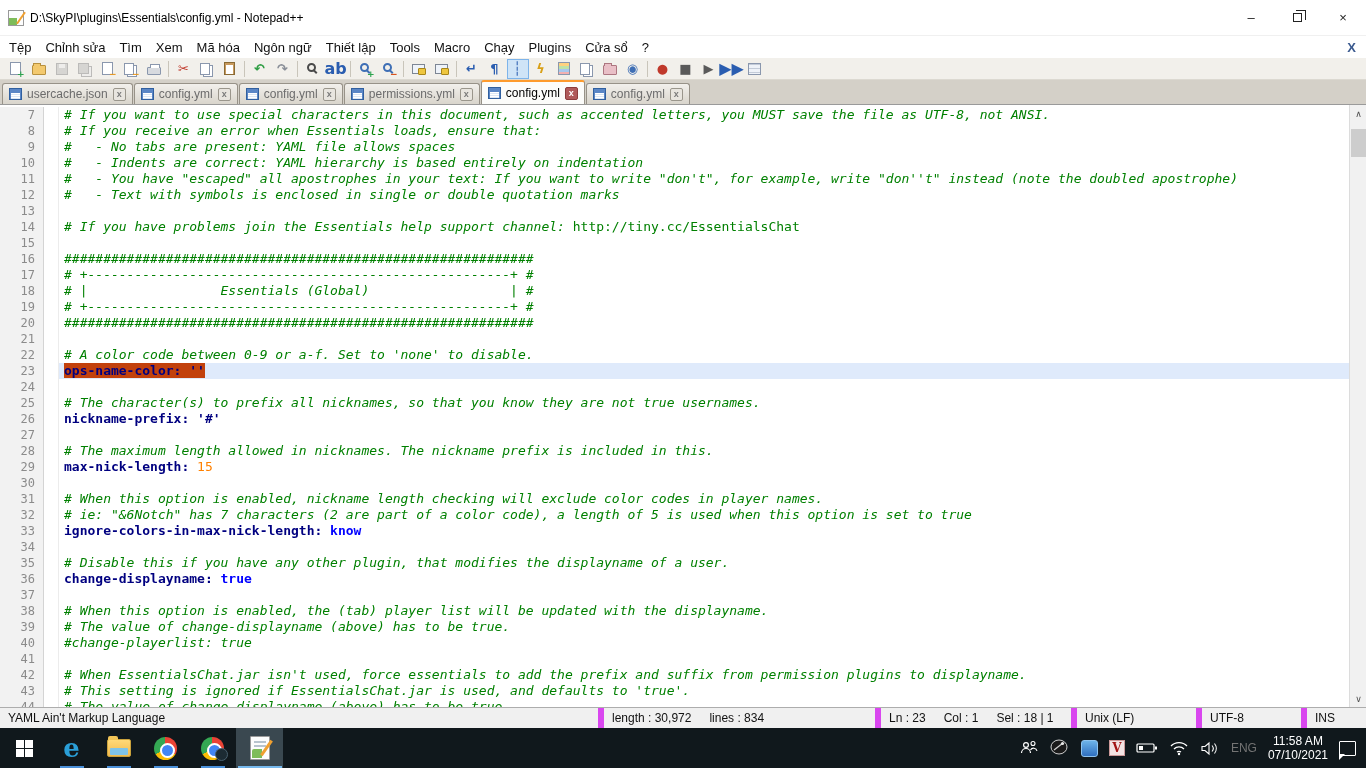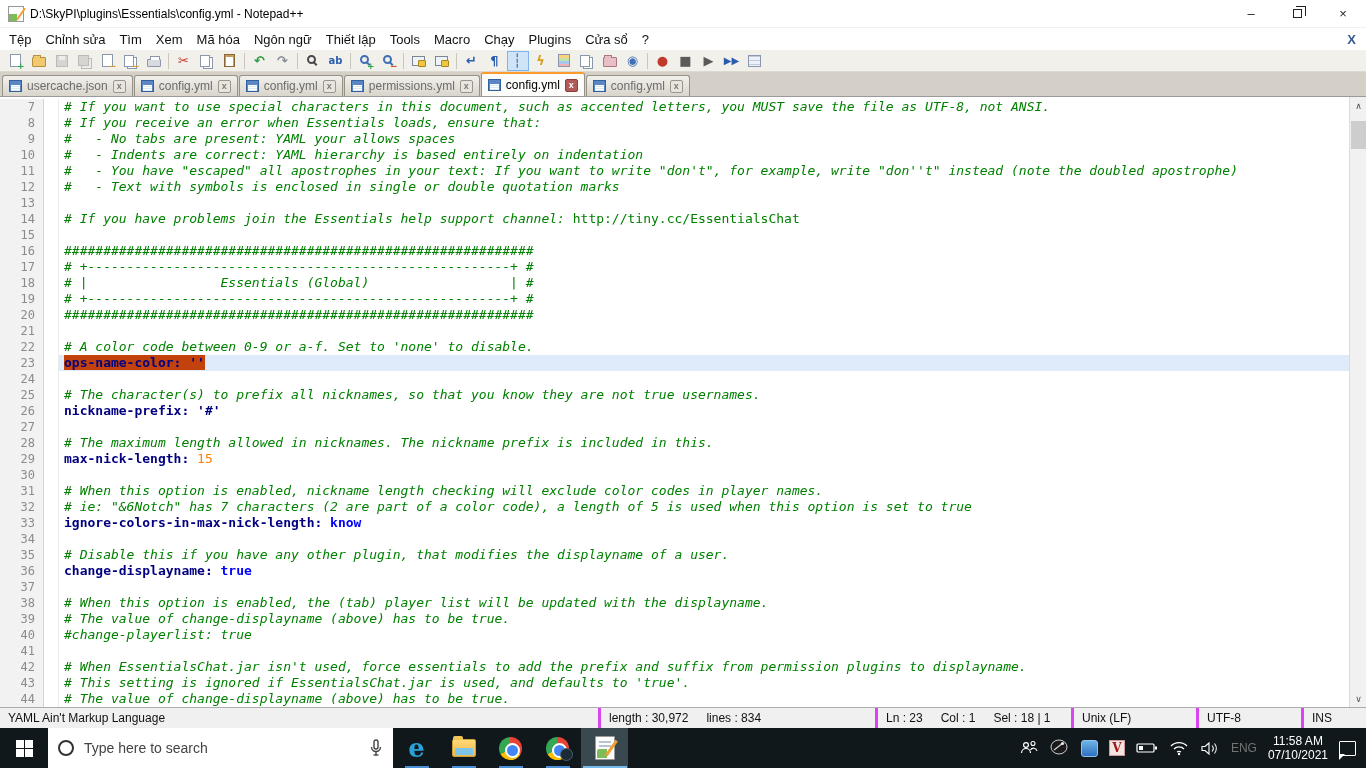--- a/index.html
+++ b/index.html
@@ -1,41 +1,41 @@
 <!DOCTYPE html>
 <html><head>
 <meta charset="utf-8">
 <style>
   * { box-sizing: border-box; margin: 0; padding: 0; }
   html,body { width:1366px; height:768px; overflow:hidden; font-family:"Liberation Sans",sans-serif; }
   .window { display:flex; flex-direction:column; width:1366px; height:768px; background:#fff; }
 
   
-  .titlebar { height:28px; background:#fff; display:flex; align-items:center; border-bottom:1px solid #f0f0f0; }
+  .titlebar { height:36px; background:#fff; display:flex; align-items:center; border-bottom:1px solid #f0f0f0; }
   .titlebar .app-ico { margin:0 6px 0 8px; }
   .title-text { font-size:12px; color:#000; flex:1; white-space:nowrap; }
   .win-btns { display:flex; height:100%; }
   .win-btn { width:46px; height:100%; display:flex; align-items:center; justify-content:center; font-size:13px; color:#222; }
   .restore-glyph { width:9px; height:9px; border:1px solid #222; position:relative; background:#fff; }
   .restore-glyph:before { content:""; position:absolute; left:2px; top:-4px; width:9px; height:9px; border:1px solid #222; border-bottom:none; border-left:none; }
 
   
   .menubar { height:22px; background:#fff; display:flex; align-items:center; padding-left:2px; font-size:13px; }
   .menu-item { padding:2px 7px; color:#111; cursor:default; }
   .menu-spacer { flex:1; }
   .doc-close-x { font-size:13px; font-weight:bold; color:#3b5a8f; padding:0 10px 0 4px; }
 
   
   .toolbar { height:22px; background:#f2f0eb; border-bottom:1px solid #dcd9d1; display:flex; align-items:center; padding-left:4px; }
   .tb-btn { width:22px; height:20px; display:flex; align-items:center; justify-content:center; position:relative; margin:0 0.5px; border:1px solid transparent; }
   .tb-btn.active { background:#cfe4f7; border:1px solid #7eb4ea; }
   .tb-btn.disabled { opacity:.45; filter:grayscale(1); }
   .tb-sep { width:1px; height:16px; background:#c9c5ba; margin:0 3px; }
   .glyph { font-size:13px; line-height:1; font-family:"DejaVu Sans","DejaVu Sans Mono",sans-serif; font-weight:bold; }
-  .glyph.small { font-size:10px; }
+  .glyph.small { font-size:16px; }
   .badge { position:absolute; right:1px; bottom:-1px; font-size:9px; font-weight:bold; line-height:1; font-family:"DejaVu Sans",sans-serif; }
   .s-page { width:11px; height:13px; background:#fff; border:1px solid #8a97ad; }
   .s-pages { width:10px; height:12px; background:#fff; border:1px solid #8a97ad; box-shadow:3px 2px 0 -1px #fff, 3px 2px 0 0 #8a97ad; margin-right:3px; }
   .s-folder { width:14px; height:10px; background:#f3c96e; border:1px solid #b8913f; border-radius:1px; position:relative; margin-top:3px; }
   .s-folder:before { content:""; position:absolute; top:-3px; left:0; width:6px; height:2px; background:#f3c96e; border:1px solid #b8913f; border-bottom:none; }
   .s-folder.pink { background:#e9bfc6; border-color:#ad7680; }
   .s-folder.pink:before { background:#e9bfc6; border-color:#ad7680; }
   .s-floppy { width:12px; height:12px; background:#aeb6c4; border:1px solid #737e90; position:relative; }
   .s-floppy:before { content:""; position:absolute; left:2px; top:0; width:6px; height:4px; background:#e8ebef; }
   .s-floppy2 { width:11px; height:11px; background:#aeb6c4; border:1px solid #737e90; box-shadow:3px 3px 0 -1px #e8ebef, 3px 3px 0 0 #737e90; margin-right:3px; }
@@ -76,21 +76,21 @@
   .sel { background:#c2410c; }
 
   
   .scrollbar { width:17px; flex:0 0 17px; background:#f1f1f1; border-left:1px solid #dcdcdc; position:relative; }
   .sb-arrow { position:absolute; left:0; width:17px; height:17px; color:#505050; font-size:9px; display:flex; align-items:center; justify-content:center; }
   .sb-up { top:0; } .sb-down { bottom:0; }
   .sb-thumb { position:absolute; left:1px; top:24px; width:15px; height:28px; background:#cdcdcd; }
 
   
   .statusbar { height:21px; background:#f0f0f0; border-top:1px solid #adadad; display:flex; align-items:center; font-size:12px; color:#111; }
-  .sb-seg { padding:0 8px; height:100%; display:flex; align-items:center; gap:18px; border-left:3px solid #d946ef; white-space:nowrap; }
+  .sb-seg { padding:0 8px; height:100%; display:flex; align-items:center; gap:18px; border-left:6px solid #d946ef; white-space:nowrap; }
   .sb-seg:first-child { border-left:none; flex:1; }
   .sb-doctype { width:598px; flex:0 0 auto !important; }
   .sb-lenlines { width:277px; }
   .sb-caret { width:196px; }
   .sb-eol { width:125px; }
   .sb-enc { width:105px; }
   .sb-ins { flex:1; }
 
   
   .taskbar { height:40px; background:#10181c; display:flex; align-items:stretch; color:#fff; }
@@ -293,21 +293,21 @@
         <span class="s-tabdoc"></span>
         <span class="tab-label">config.yml</span>
         <span class="tab-close">x</span>
       </div>
     </div>
 
   <div class="editor">
     <div class="ed-lines" id="ed-lines">
         <div class="ed-row"><span class="ln">7</span><span class="fold"></span><span class="code"><span class="tk-c"># If you want to use special characters in this document, such as accented letters, you MUST save the file as UTF-8, not ANSI.</span></span></div>
         <div class="ed-row"><span class="ln">8</span><span class="fold"></span><span class="code"><span class="tk-c"># If you receive an error when Essentials loads, ensure that:</span></span></div>
-        <div class="ed-row"><span class="ln">9</span><span class="fold"></span><span class="code"><span class="tk-c">#   - No tabs are present: YAML your allows spaces</span></span></div>
+        <div class="ed-row"><span class="ln">9</span><span class="fold"></span><span class="code"><span class="tk-c">#   - No tabs are present: YAML file allows spaces</span></span></div>
         <div class="ed-row"><span class="ln">10</span><span class="fold"></span><span class="code"><span class="tk-c">#   - Indents are correct: YAML hierarchy is based entirely on indentation</span></span></div>
         <div class="ed-row"><span class="ln">11</span><span class="fold"></span><span class="code"><span class="tk-c">#   - You have "escaped" all apostrophes in your text: If you want to write "don't", for example, write "don''t" instead (note the doubled apostrophe)</span></span></div>
         <div class="ed-row"><span class="ln">12</span><span class="fold"></span><span class="code"><span class="tk-c">#   - Text with symbols is enclosed in single or double quotation marks</span></span></div>
         <div class="ed-row"><span class="ln">13</span><span class="fold"></span><span class="code"></span></div>
         <div class="ed-row"><span class="ln">14</span><span class="fold"></span><span class="code"><span class="tk-c"># If you have problems join the Essentials help support channel: </span><span class="tk-l">http://tiny.cc/EssentialsChat</span></span></div>
         <div class="ed-row"><span class="ln">15</span><span class="fold"></span><span class="code"></span></div>
         <div class="ed-row"><span class="ln">16</span><span class="fold"></span><span class="code"><span class="tk-c">############################################################</span></span></div>
         <div class="ed-row"><span class="ln">17</span><span class="fold"></span><span class="code"><span class="tk-c"># +------------------------------------------------------+ #</span></span></div>
         <div class="ed-row"><span class="ln">18</span><span class="fold"></span><span class="code"><span class="tk-c"># |                 Essentials (Global)                  | #</span></span></div>
         <div class="ed-row"><span class="ln">19</span><span class="fold"></span><span class="code"><span class="tk-c"># +------------------------------------------------------+ #</span></span></div>
@@ -362,30 +362,20 @@
 
   <div class="taskbar">
     <div class="tb-start">
       <span class="win-logo">
           <span></span>
           <span></span>
           <span></span>
           <span></span>
         </span>
     </div>
-    <div class="search-box">
-      <span class="cortana-ring"></span>
-      <input type="text" placeholder="Type here to search" style="">
-      <svg width="14" height="18" viewBox="0 0 14 18">
-        <rect x="5" y="1" width="4" height="9" rx="2" fill="none" stroke="#444" stroke-width="1.4"></rect>
-        <path d="M2.5 8 a4.5 4.5 0 0 0 9 0" fill="none" stroke="#444" stroke-width="1.4"></path>
-        <line x1="7" y1="12.5" x2="7" y2="16" stroke="#444" stroke-width="1.4"></line>
-        <line x1="4.5" y1="16" x2="9.5" y2="16" stroke="#444" stroke-width="1.4"></line>
-      </svg>
-    </div>
     <div class="tb-apps" id="tb-apps">
         <div class="app-tile">
           <span class="edge-e">e</span>
           <span class="underline"></span>
         </div>
         <div class="app-tile">
           <span class="expl-folder"></span>
           <span class="underline"></span>
         </div>
         <div class="app-tile">

